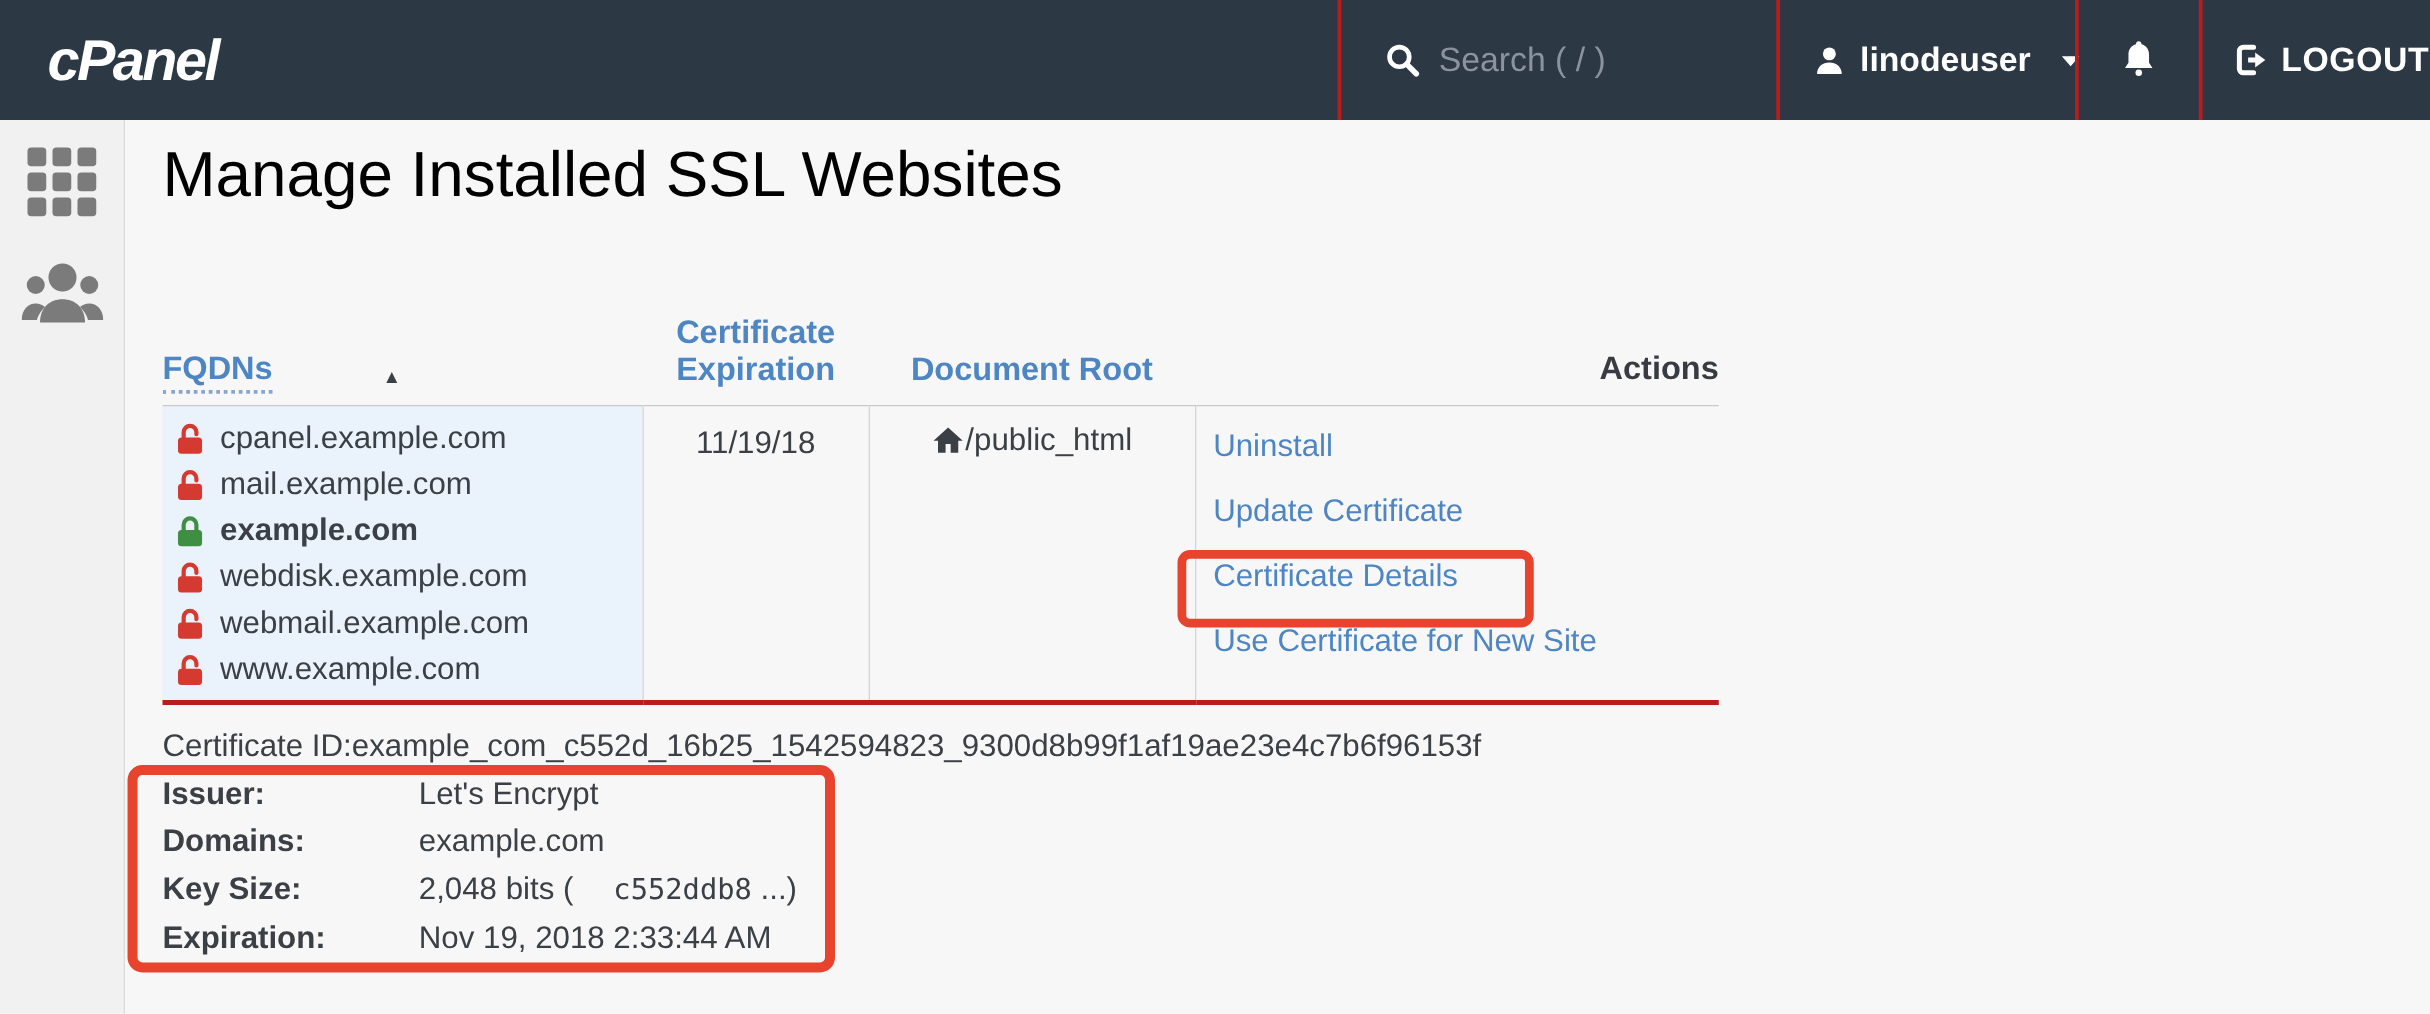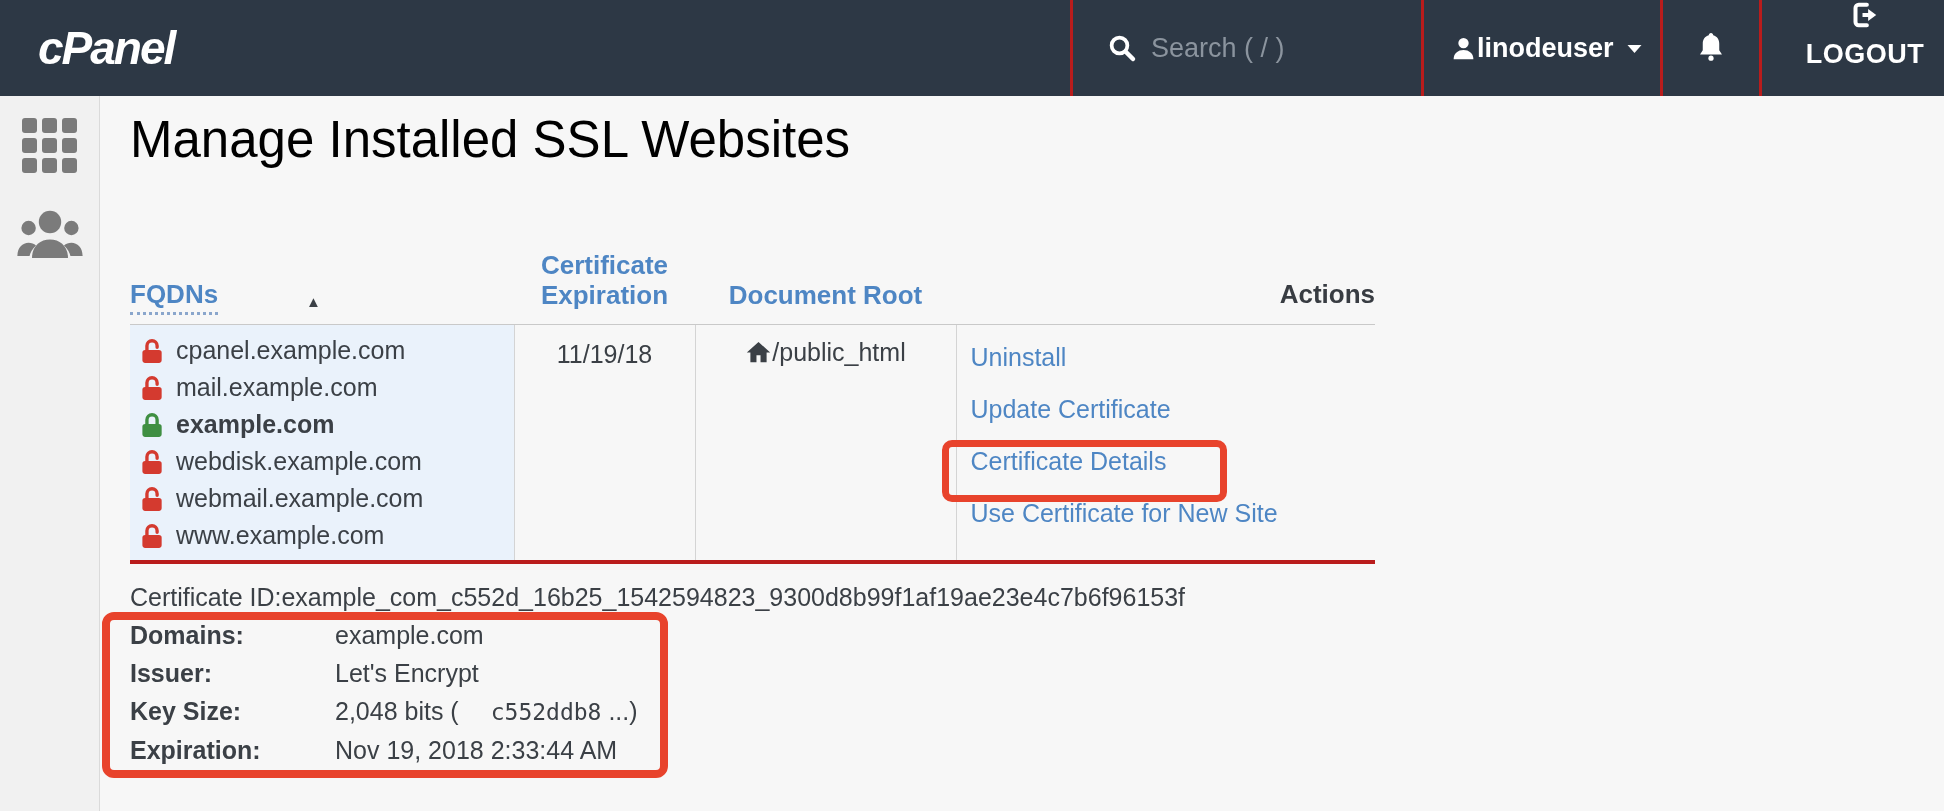--- a/index.html
+++ b/index.html
@@ -21,25 +21,25 @@
   .nav-section {
     position:absolute; top:0; height:96px; display:flex; align-items:center;
     border-left:3px solid #b91c1c;
   }
   .nav-search { left:1070px; width:351px; padding-left:34px; gap:14px; }
   .search-input {
     background:transparent; border:none; outline:none;
     color:#cfd6dd; font-size:27px; width:230px; font-family:inherit;
   }
   .search-input::placeholder { color:#8b949e; opacity:1; }
-  .nav-user { left:1421px; width:239px; padding-left:26px; cursor:pointer; }
+  .nav-user { left:1421px; width:239px; padding-left:26px; gap:11px; cursor:pointer; }
   .nav-user .name { color:#ffffff; font-size:27px; font-weight:700; }
   .nav-user .caret { margin-left:12px; display:flex; }
   .nav-bell { left:1660px; width:99px; justify-content:center; cursor:pointer; }
-  .nav-logout { left:1759px; width:185px; padding-left:24px; gap:9px; cursor:pointer;flex-direction:column; }
+  .nav-logout { left:1759px; width:185px; padding-left:24px; gap:9px; cursor:pointer; }
   .logout-label { color:#ffffff; font-size:27px; font-weight:700; letter-spacing:.5px; }
 
   
   .sidebar {
     position:absolute; left:0; top:96px; width:100px; height:715px;
     background:#f1f1f1; border-right:1px solid #dadada;
   }
   .grid-icon {
     position:absolute; left:22px; top:22px; width:55px; height:55px;
     display:grid; grid-template-columns:repeat(3,15px); grid-template-rows:repeat(3,15px);
@@ -280,26 +280,26 @@
     </tr>
   </tbody>
 </table>
 
 <div class="cert-id-line">
   <span class="lbl">Certificate ID:</span><span>example_com_c552d_16b25_1542594823_9300d8b99f1af19ae23e4c7b6f96153f</span>
 </div>
 
 <div class="detail-rows">
     <div class="detail-row">
+      <span class="lbl">Issuer:</span>
+      <span><span>Let's Encrypt</span></span>
+    </div>
+    <div class="detail-row">
       <span class="lbl">Domains:</span>
       <span><span>example.com</span></span>
-    </div>
-    <div class="detail-row">
-      <span class="lbl">Issuer:</span>
-      <span><span>Let's Encrypt</span></span>
     </div>
     <div class="detail-row">
       <span class="lbl">Key Size:</span>
       <span><span>2,048 bits (</span><span class="mono">c552ddb8</span><span> ...)</span></span>
     </div>
     <div class="detail-row">
       <span class="lbl">Expiration:</span>
       <span><span>Nov 19, 2018 2:33:44 AM</span></span>
     </div>
   </div>

